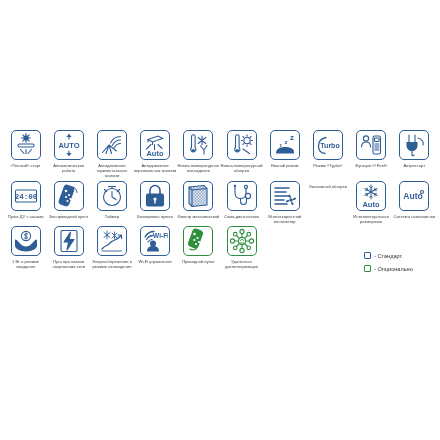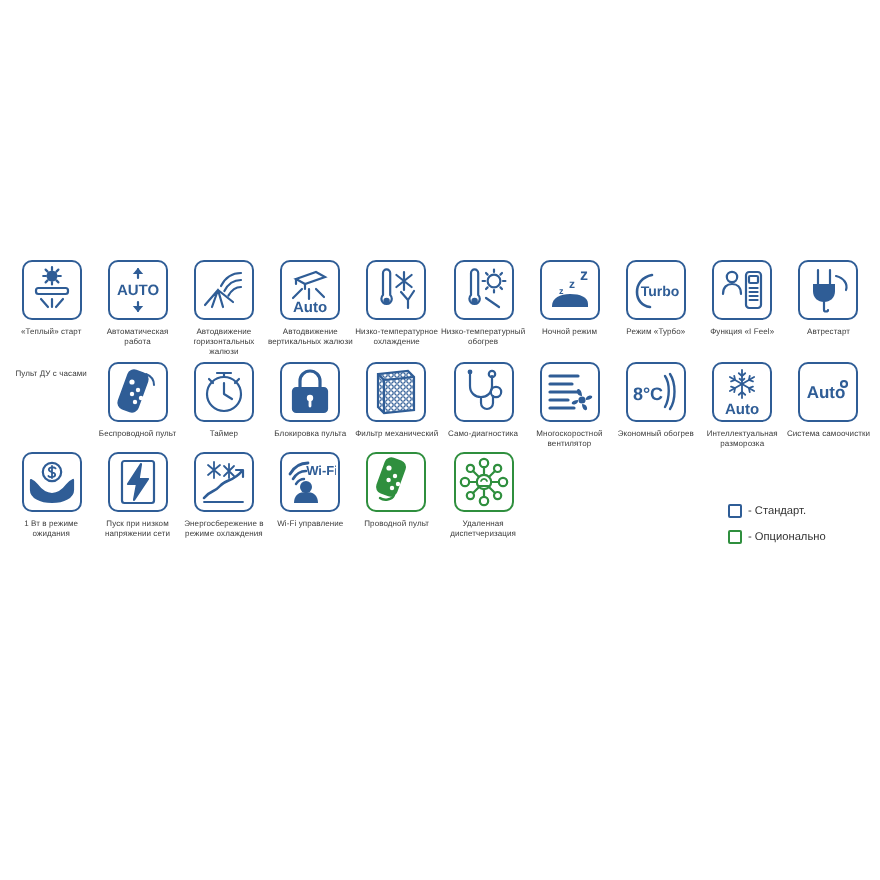--- a/index.html
+++ b/index.html
@@ -197,20 +197,26 @@
           <svg width="26" height="26" viewBox="0 0 26 26" fill="none" stroke="#2f5d96" stroke-width="1.1" stroke-linecap="round" stroke-linejoin="round">
             <path d="M8 3 L8 10 M14 3 L14 10"></path>
             <path d="M5.5 10 L16.5 10 L16.5 13.5 C16.5 17 14 19 11 19 C8 19 5.5 17 5.5 13.5 Z" fill="#2f5d96" stroke="none"></path>
             <path d="M11 19 L11 23 C11 24 13 24 13 23"></path>
             <path d="M17 6 C21 7 23 10 22 13"></path>
           </svg>
         </div>
         <div class="label">Автрестарт</div>
       </div>
       <div class="cell">
+        <div class="tile">
+          <svg width="26" height="26" viewBox="0 0 26 26" fill="none" stroke="#2f5d96" stroke-width="1.1">
+            <rect x="2.5" y="7" width="21" height="12" rx="1.2"></rect>
+            <text x="13" y="16" font-family="Liberation Mono, monospace" font-size="7.5" font-weight="bold" fill="#2f5d96" stroke="none" text-anchor="middle">24:00</text>
+          </svg>
+        </div>
         <div class="label">Пульт ДУ с часами</div>
       </div>
       <div class="cell">
         <div class="tile">
           <svg width="26" height="26" viewBox="0 0 26 26" fill="none" stroke="#2f5d96" stroke-width="1.1" stroke-linecap="round" stroke-linejoin="round">
             <rect x="5.5" y="2.5" width="10" height="20" rx="3" transform="rotate(20 10.5 12.5)" fill="#2f5d96" stroke="#2f5d96"></rect>
             <circle cx="10" cy="8" r="1.3" fill="#fff" stroke="none"></circle>
             <circle cx="13" cy="12" r="1.1" fill="#fff" stroke="none"></circle>
             <circle cx="10" cy="14" r="1.1" fill="#fff" stroke="none"></circle>
             <circle cx="14.5" cy="16" r="1.1" fill="#fff" stroke="none"></circle>
@@ -278,26 +284,20 @@
               <path d="M19 15 C19 11 16 10.5 16.5 13 C16.8 14.6 18 15 19 15Z"></path>
               <path d="M21 17 C24.5 17 25 14.5 22.8 14.8 C21.3 15 20.8 16.2 21 17Z"></path>
               <path d="M19 19 C19 22.5 22 23 21.5 20.8 C21.2 19.4 20 19 19 19Z"></path>
               <path d="M17 17 C13.5 17 13 19.5 15.2 19.2 C16.7 19 17.2 17.8 17 17Z"></path>
             </g>
           </svg>
         </div>
         <div class="label">Многоскоростной вентилятор</div>
       </div>
       <div class="cell">
-        <div class="tile">
-          <svg width="26" height="26" viewBox="0 0 26 26" fill="none" stroke="#2f5d96" stroke-width="1.2" stroke-linecap="round">
-            <text x="9" y="17" font-family="Liberation Sans, sans-serif" font-size="9" font-weight="bold" fill="#2f5d96" stroke="none" text-anchor="middle">8°C</text>
-            <path d="M17.5 5 C20 8.5 20 16 17.5 20.5 M20 4 C23 8.5 23 17 20 21.5"></path>
-          </svg>
-        </div>
         <div class="label">Экономный обогрев</div>
       </div>
       <div class="cell">
         <div class="tile">
           <svg width="26" height="26" viewBox="0 0 26 26" fill="none" stroke="#2f5d96" stroke-width="0.9" stroke-linecap="round">
             <g transform="translate(13,9)">
               <g id="sf">
                 <path d="M0 -7 L0 7"></path>
                 <path d="M-1.6 -5.4 L0 -4 L1.6 -5.4"></path>
                 <path d="M-1.6 5.4 L0 4 L1.6 5.4"></path>

